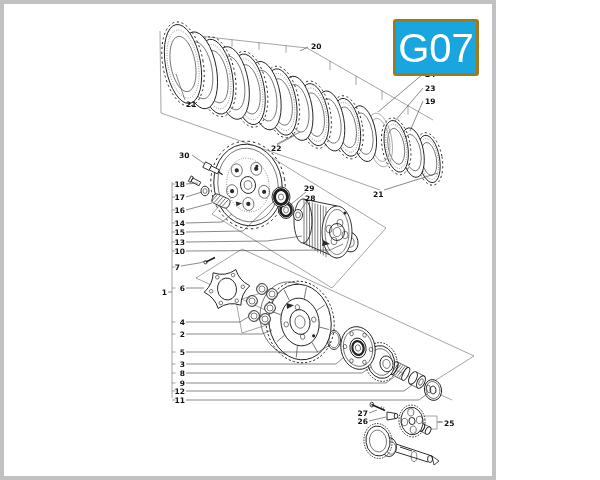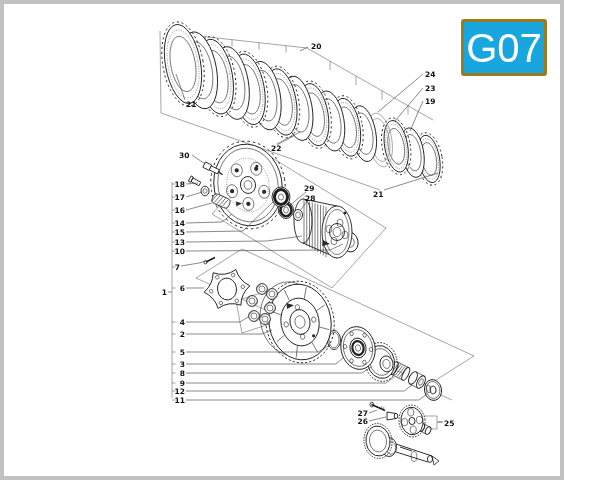--- a/index.html
+++ b/index.html
@@ -1,16 +1,16 @@
 <!DOCTYPE html>
 <html><head>
 <meta charset="utf-8">
 <style>
   html,body{margin:0;padding:0;background:#ffffff;}
-  .stage{position:relative;width:564px;height:480px;overflow:hidden;background:#ffffff;
+  .stage{position:relative;width:496px;height:480px;overflow:hidden;background:#ffffff;
          font-family:"Liberation Sans",sans-serif;}
   .frame{position:absolute;inset:0;border:4px solid #c1c1c1;box-sizing:border-box;background:#ffffff;}
   .badge{position:absolute;top:19px;right:17px;width:86px;height:57px;box-sizing:border-box;
          background:#19a5de;border:3px solid #9d7a1e;border-radius:3px;
          display:flex;align-items:center;justify-content:center;}
   .badge span{color:#ffffff;font-size:40px;line-height:1;font-family:"Liberation Sans",sans-serif;}
   svg{position:absolute;left:0;top:0;}
   .p  {fill:none;stroke:#1b1b1b;stroke-width:0.9;}
   .pw {fill:#ffffff;stroke:#1b1b1b;stroke-width:0.9;}
   .p2 {fill:none;stroke:#2a2a2a;stroke-width:0.6;}

